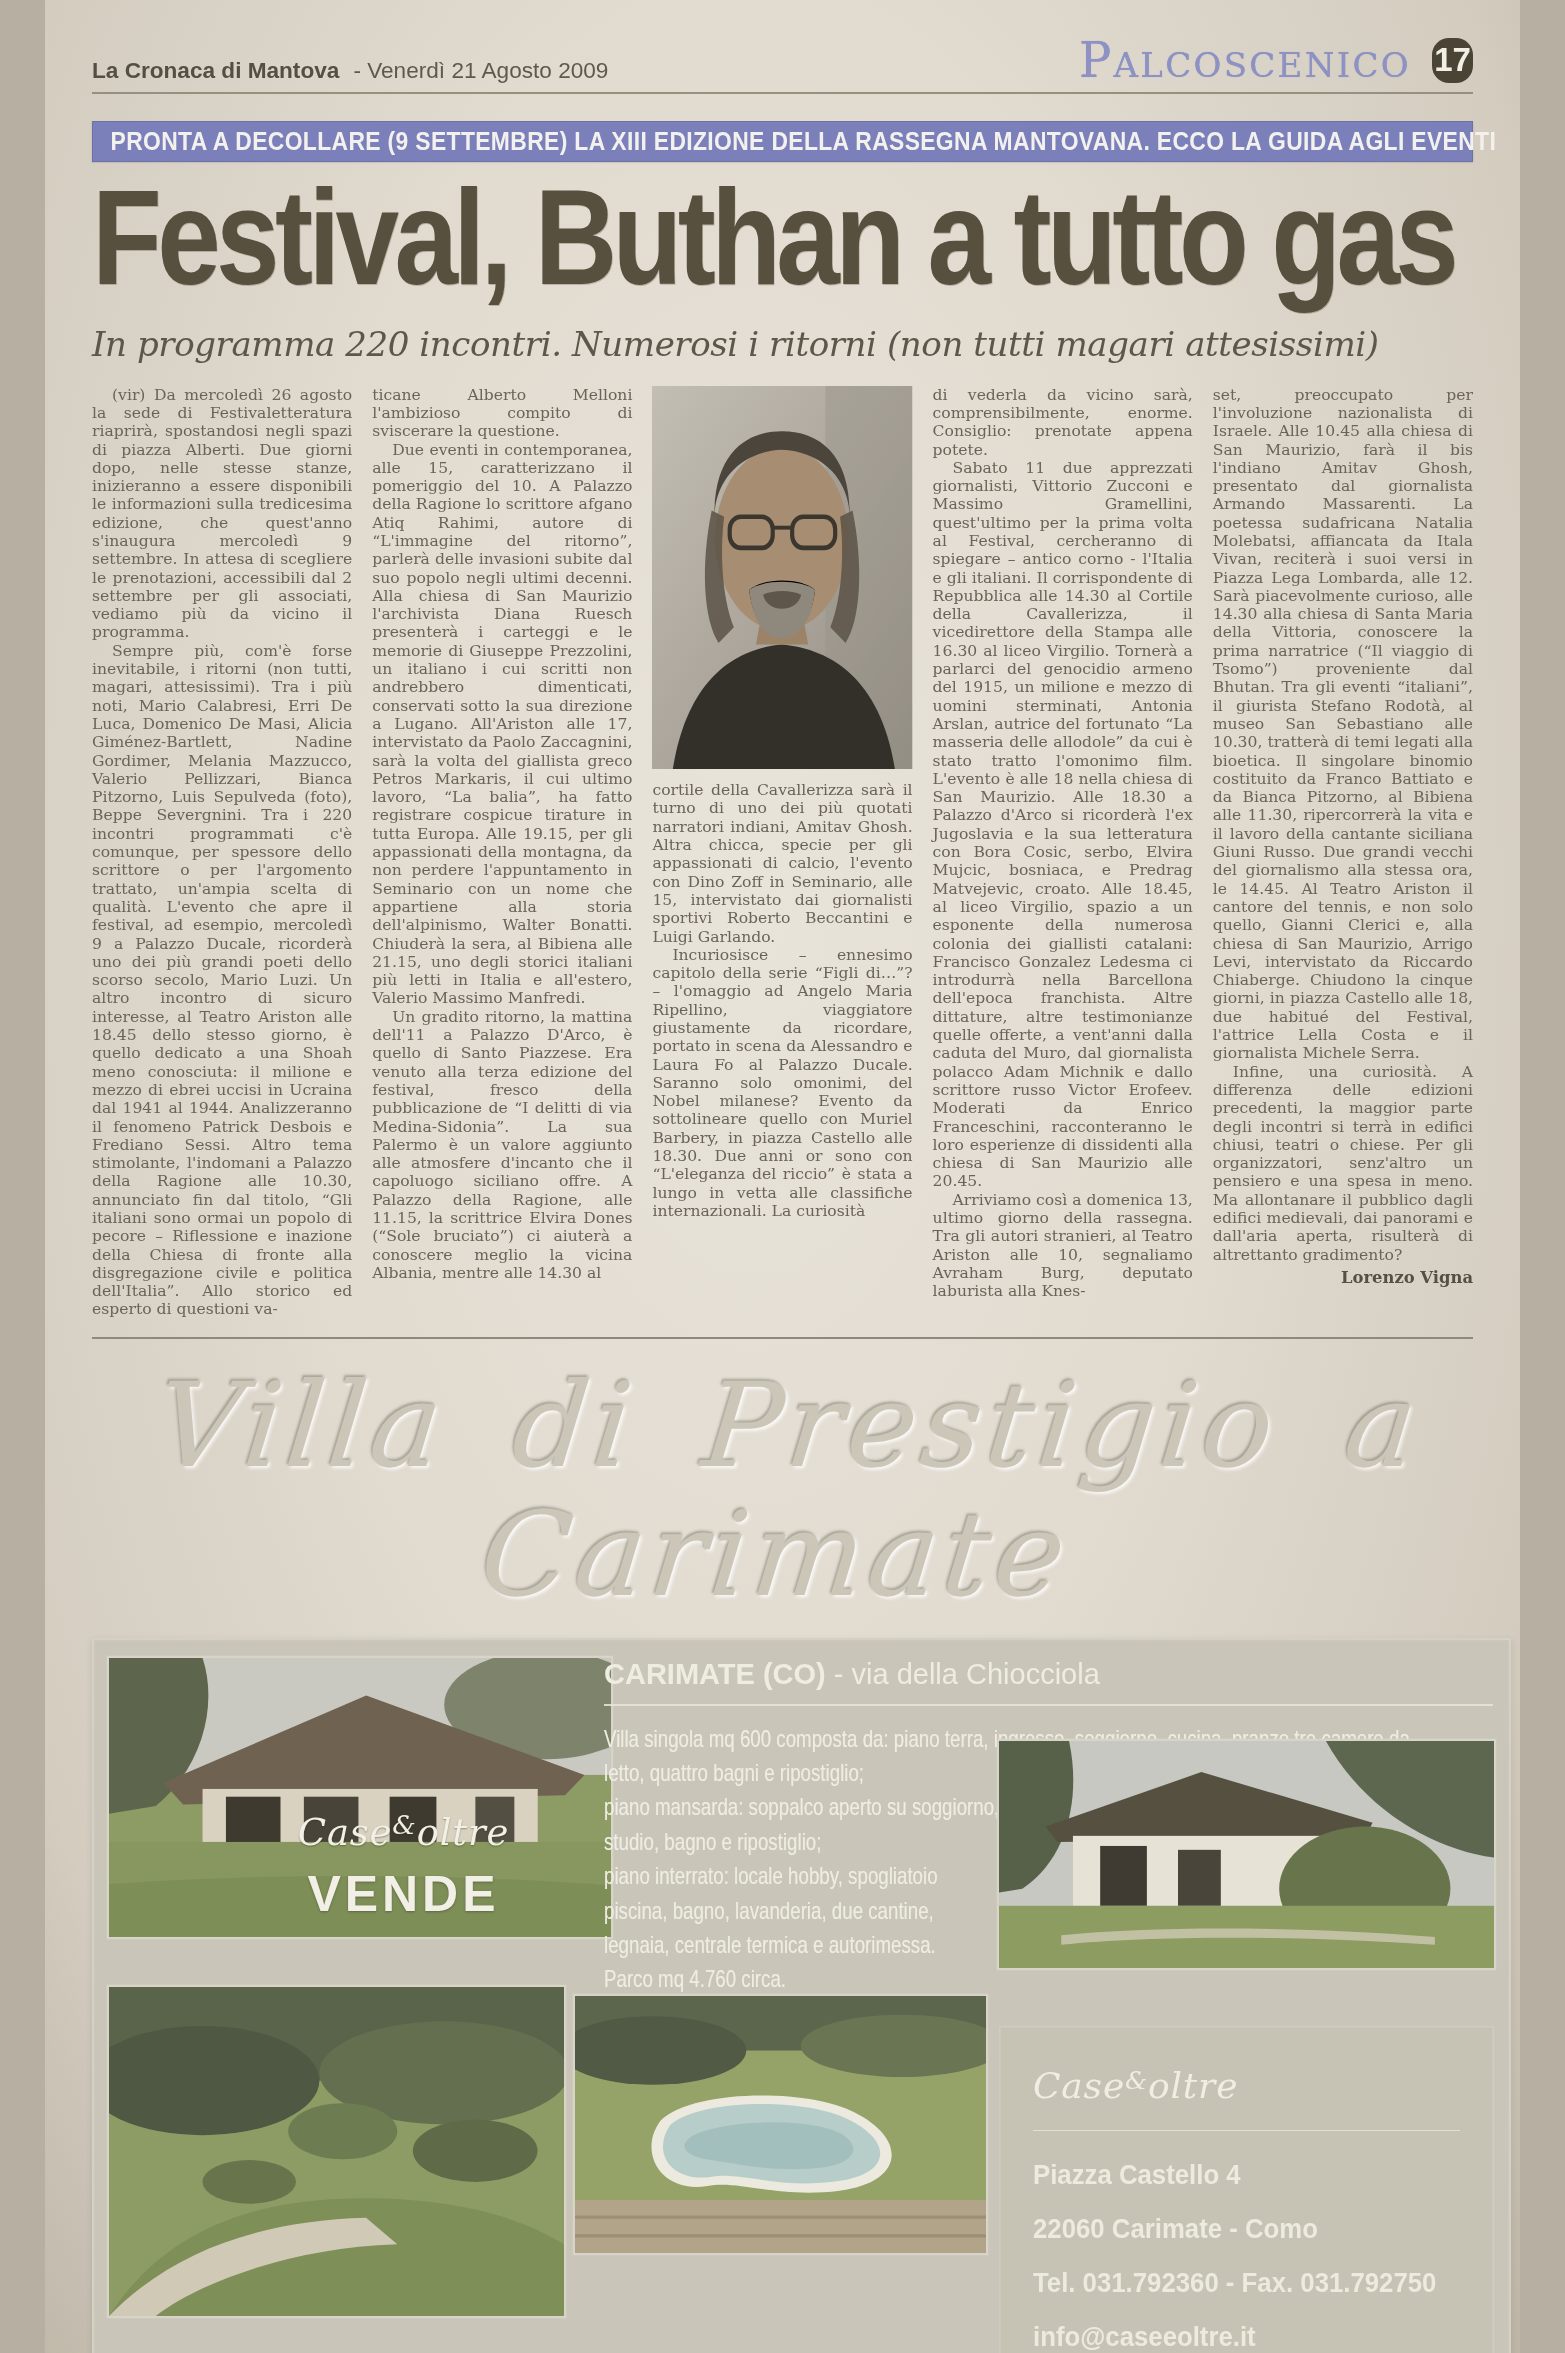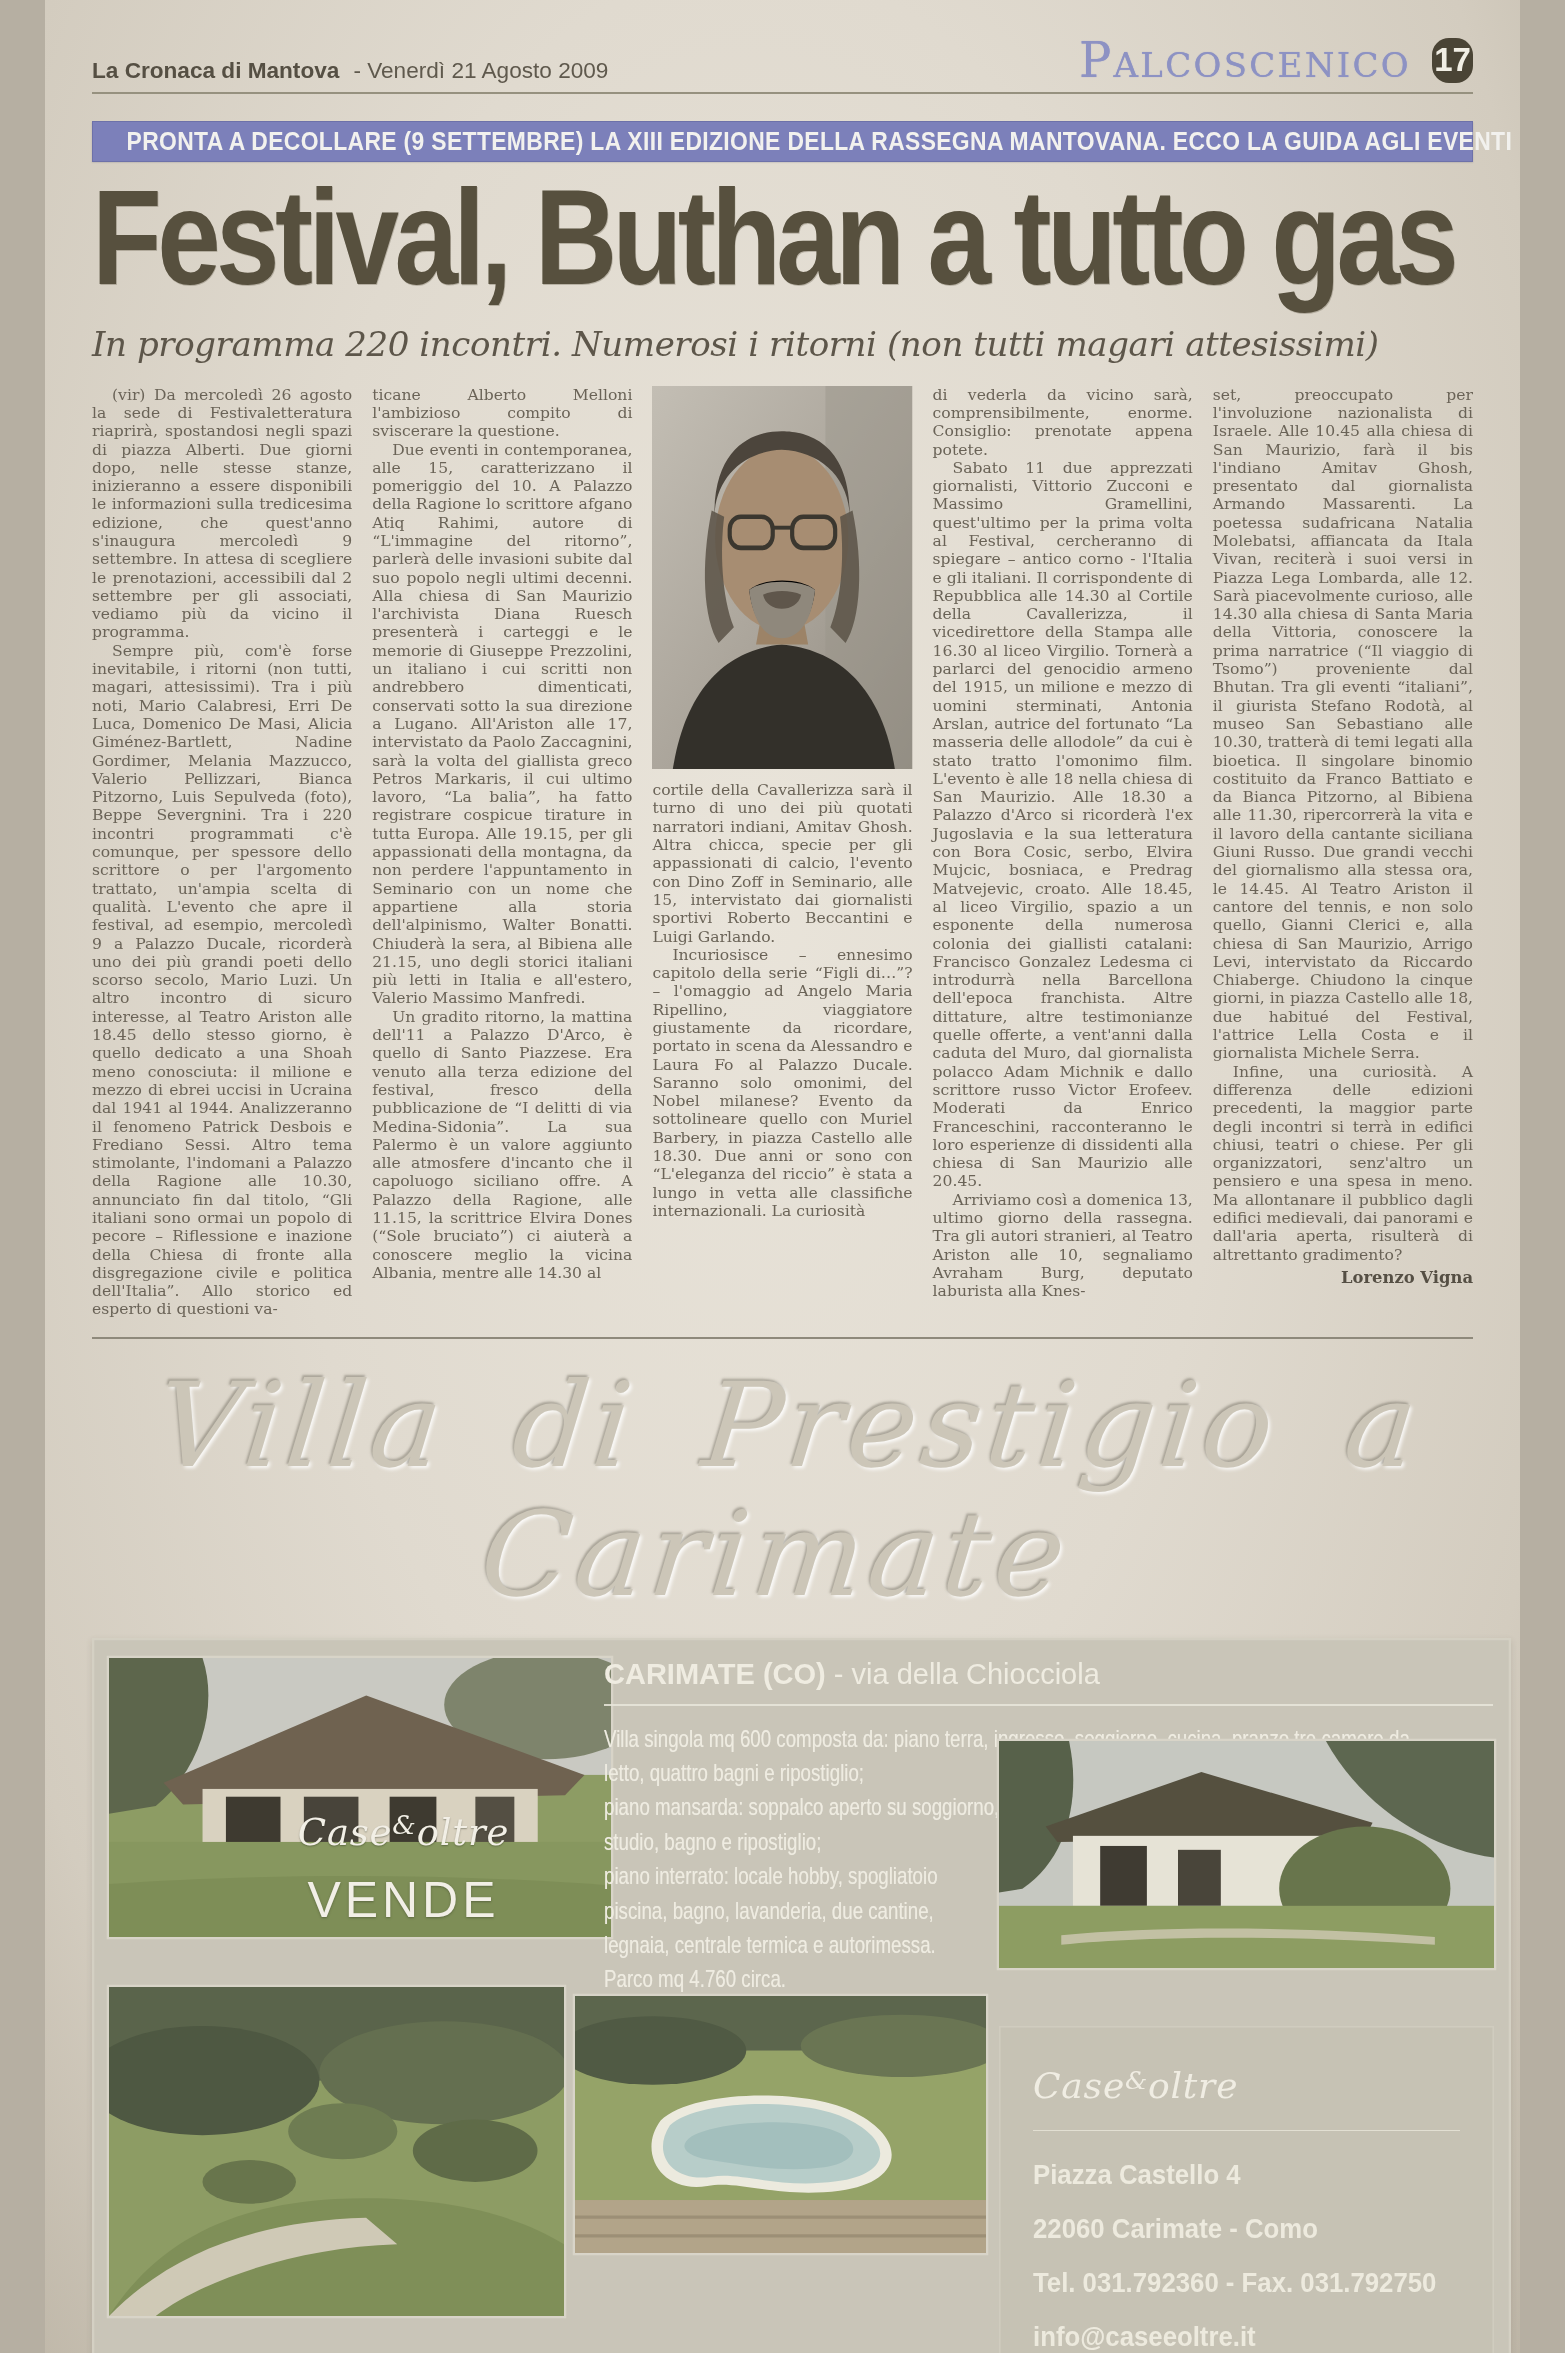--- a/index.html
+++ b/index.html
@@ -15,21 +15,21 @@
   .masthead .date{font-weight:normal;color:#5f594d;margin-left:7.8px;}
   .section-wrap{display:flex;align-items:center;gap:21px;}
   .section-name{font-family:"DejaVu Serif",serif;font-variant:small-caps;font-size:48px;line-height:1;
                 color:#8d92c3;letter-spacing:2.3px;text-shadow:0 0 0.8px #8d92c3;}
   .page-num{width:41px;height:45px;background:#4a4435;color:#f1eee4;font-family:"Liberation Sans",sans-serif;
             font-weight:bold;font-size:33px;display:flex;align-items:center;justify-content:center;border-radius:17px;}
   .rule1{height:2.3px;background:#96917f;margin-top:7.8px;}
 
   
   .kicker{margin-top:26.5px;height:39px;background:#7c80ba;border:0.8px solid #6d71a9;display:flex;align-items:center;
-          box-shadow:0 0.8px 1.6px rgba(60,60,90,.25);padding-left:16px;}
+          box-shadow:0 0.8px 1.6px rgba(60,60,90,.25);}
   .kicker span{font-family:"Liberation Sans",sans-serif;font-weight:bold;font-size:26px;color:#f2f1ee;
                letter-spacing:0.4px;white-space:nowrap;transform:scaleX(.88);transform-origin:left center;padding-left:20px;}
 
   
   .headline{margin-top:9.3px;font-family:"Liberation Sans",sans-serif;font-weight:bold;font-size:136px;line-height:.98;
             color:#57503e;letter-spacing:-5.5px;white-space:nowrap;transform:scaleX(.84);transform-origin:left center;
             text-shadow:0.8px 0.8px 0 rgba(60,50,30,.25);}
   .subhead{margin-top:20px;font-style:italic;font-size:34px;line-height:1.22;color:#5d564a;letter-spacing:-0.4px;}
 
   
@@ -57,21 +57,21 @@
   .ad-loc{font-size:29px;white-space:nowrap;}
   .ad-loc .b{font-weight:bold;}
   .ad-rule{height:1.6px;background:#e9e6da;opacity:.85;margin-top:12.5px;}
   .ad-lines{margin-top:22px;}
   .ad-line{font-size:23.4px;line-height:1;margin-bottom:11px;white-space:nowrap;
            transform:scaleX(.8);transform-origin:left center;text-shadow:0 0 0.8px rgba(255,255,255,.4);}
   .brand{position:absolute;left:148px;top:171px;width:327px;text-align:center;color:#f2efe6;z-index:3;}
   .brand-script{font-family:"DejaVu Serif",serif;font-style:italic;font-size:37px;letter-spacing:0.8px;
                 text-shadow:0 0.8px 1.6px rgba(40,45,30,.4);}
   .brand-script .amp{font-size:26.5px;vertical-align:11px;}
-  .vende{font-family:"Liberation Sans",sans-serif;font-weight:normal;font-size:50px;letter-spacing:3.9px;margin-top:17px;
+  .vende{font-family:"Liberation Sans",sans-serif;font-weight:bold;font-size:50px;letter-spacing:3.9px;margin-top:11px;
          text-shadow:0 0.8px 2.3px rgba(40,45,30,.4);}
   .contact{position:absolute;left:907px;top:388px;width:495px;height:421px;background:#c6c2b4;
            box-sizing:border-box;padding:39px 34px;box-shadow:inset 0 0 0 1.6px #d0ccbf;}
   .contact-script{font-family:"DejaVu Serif",serif;font-style:italic;font-size:36px;color:#f0ede3;letter-spacing:0.8px;}
   .contact-script .amp{font-size:25px;vertical-align:9.3px;}
   .contact-rule{height:1.6px;background:#e9e6da;opacity:.8;margin:23.4px 0 28px;}
   .contact-line{font-family:"Liberation Sans",sans-serif;font-weight:bold;font-size:28px;color:#edeade;
                 margin-bottom:22px;white-space:nowrap;transform:scaleX(.92);transform-origin:left center;}
 </style>
 </head>

